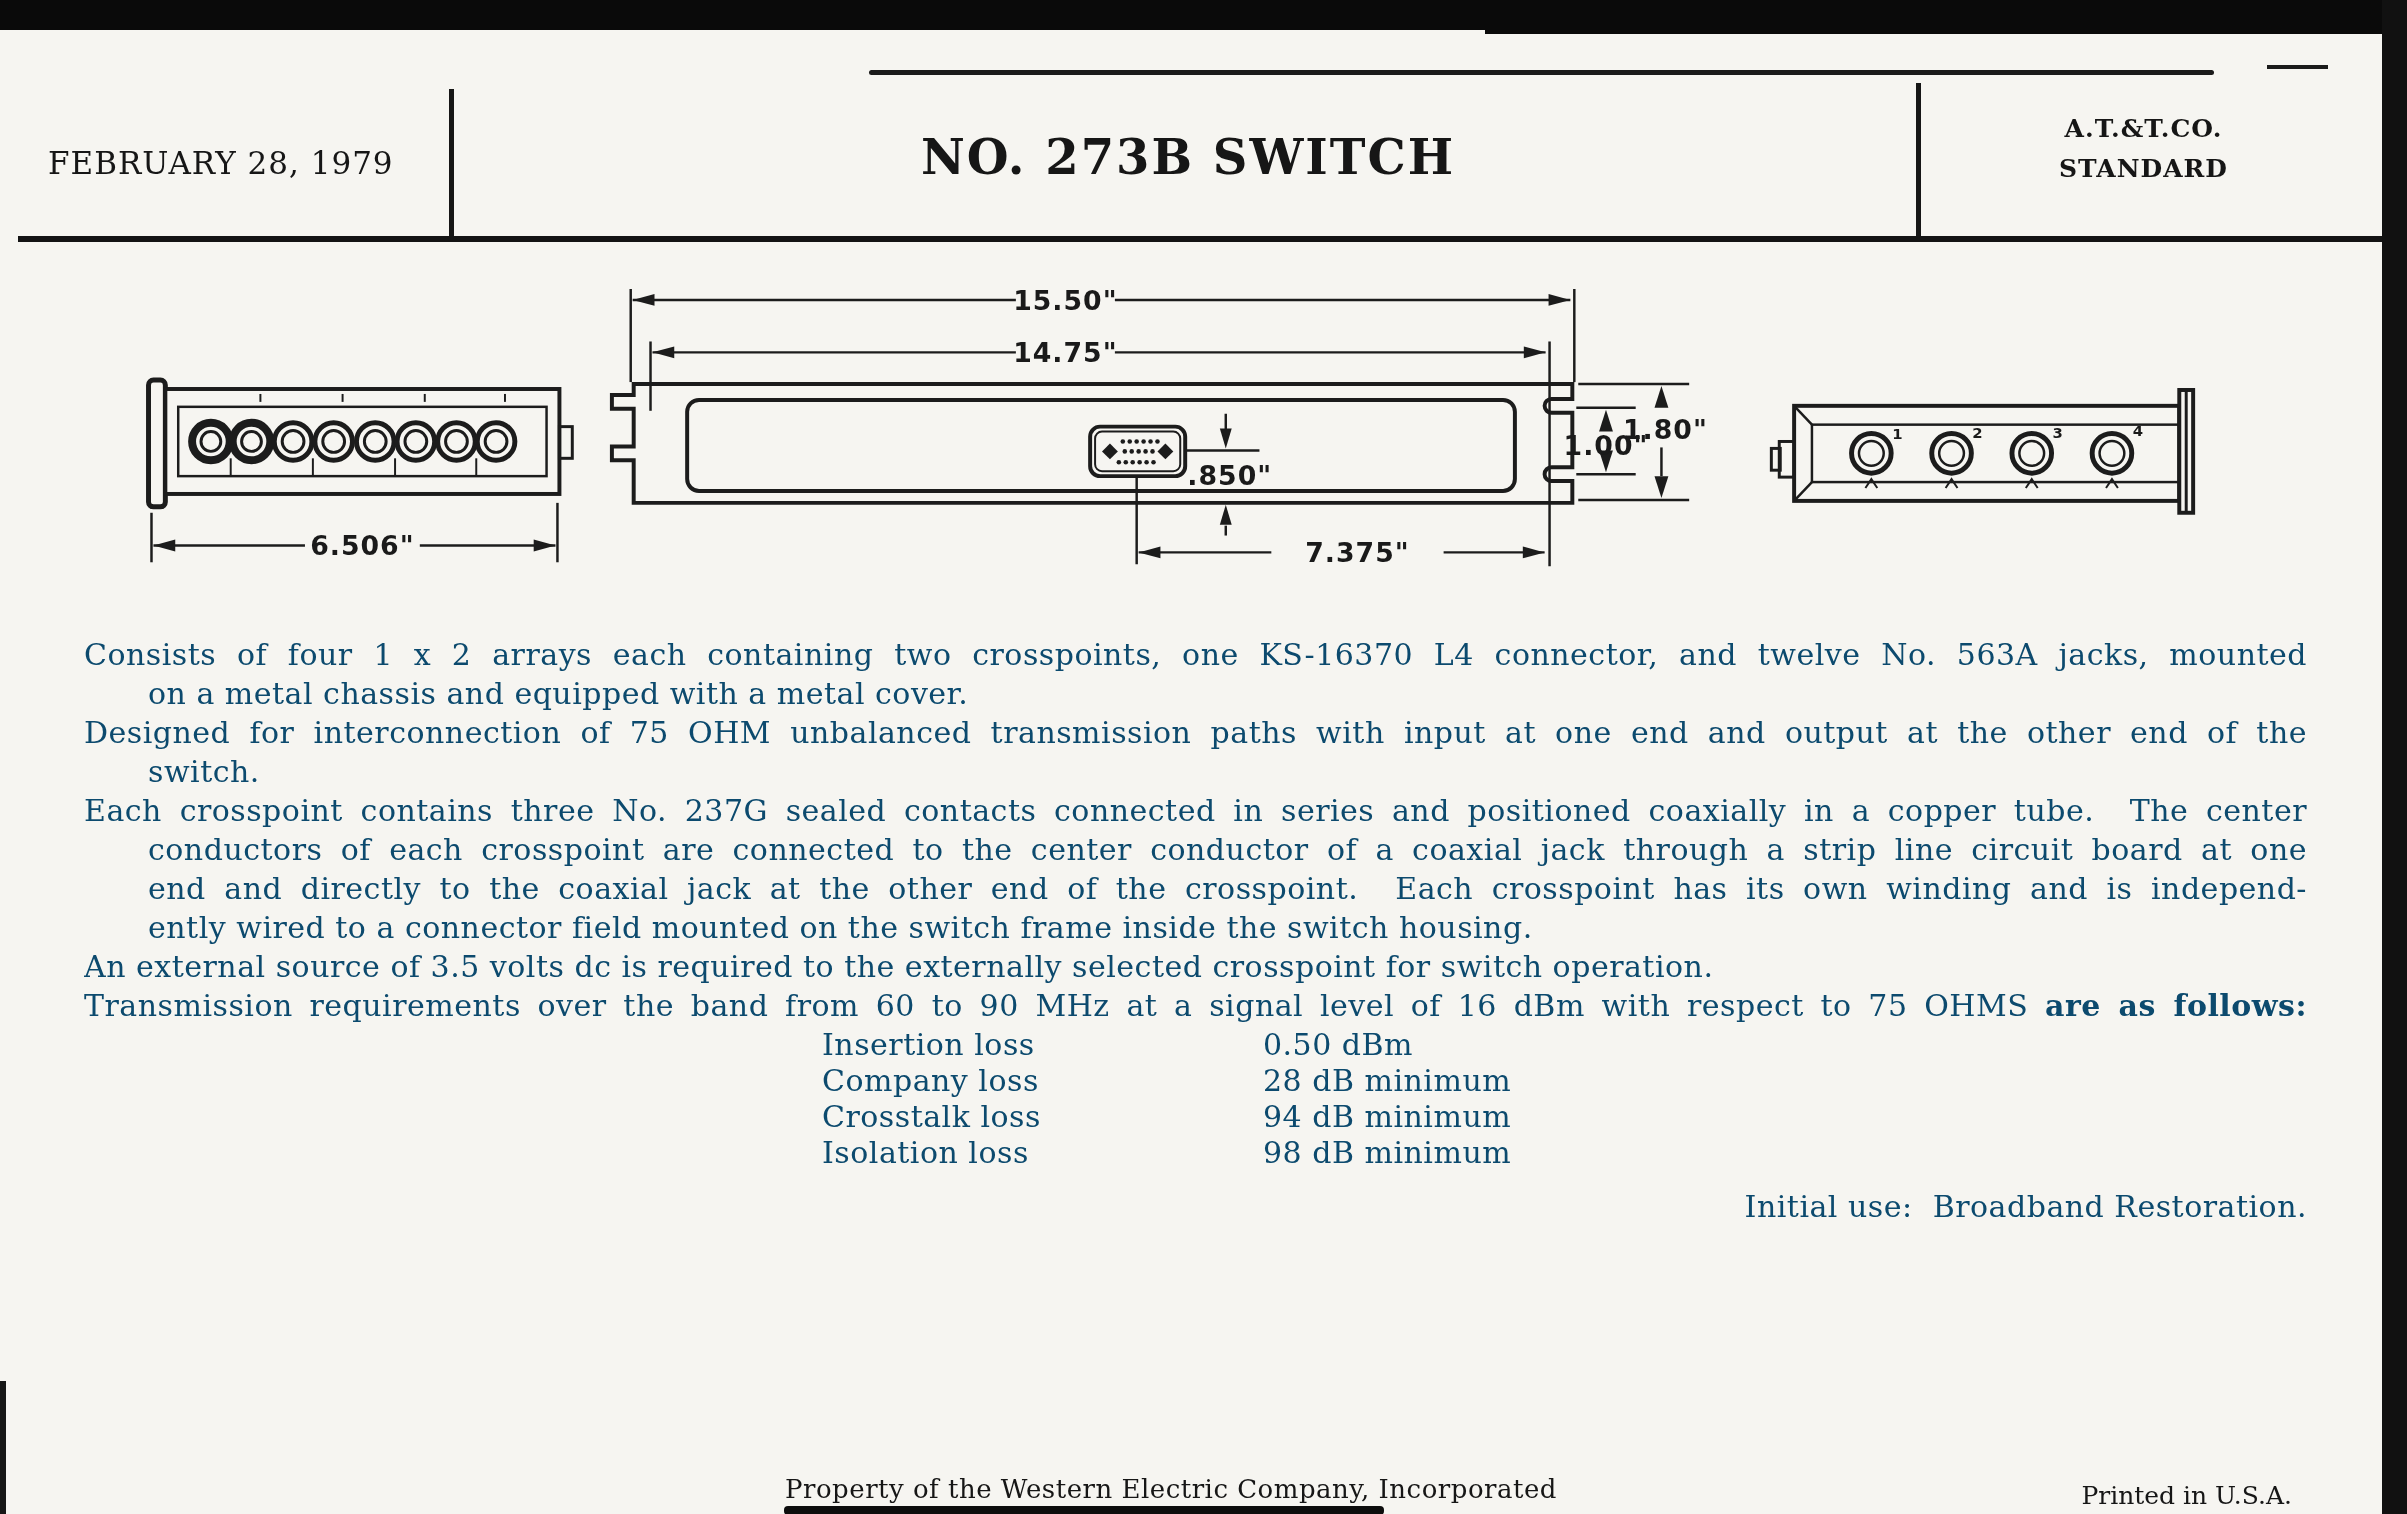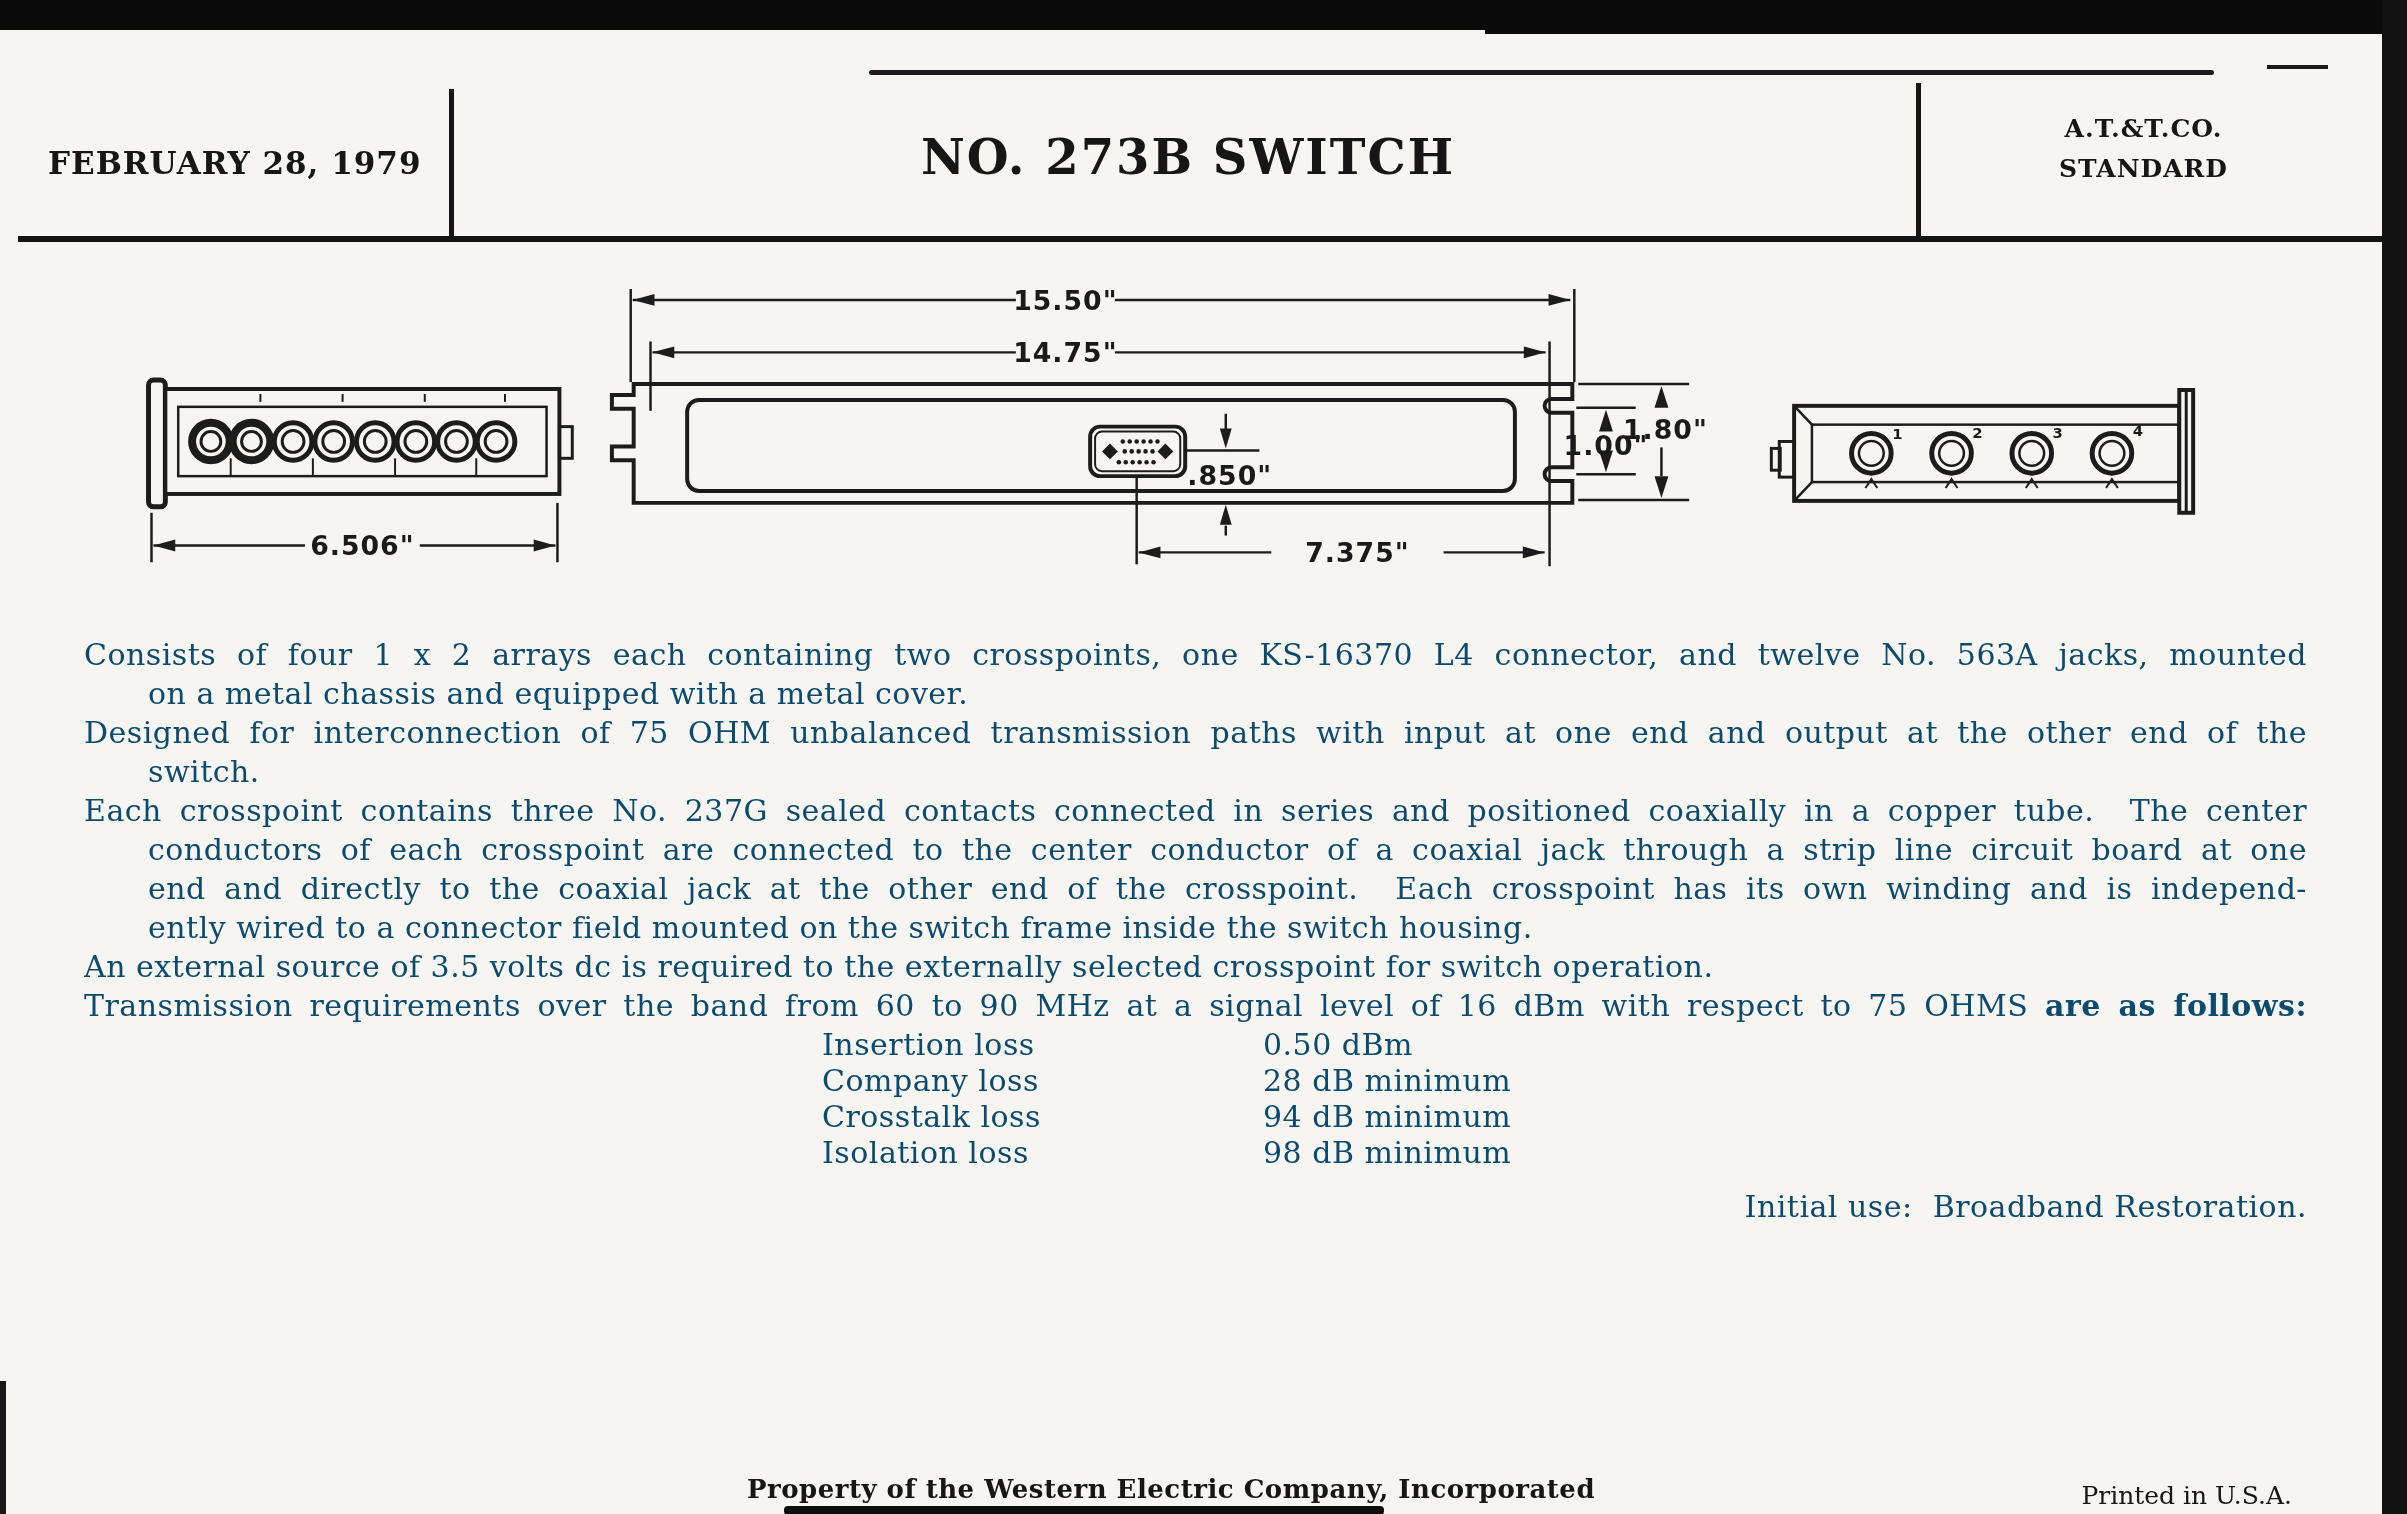--- a/index.html
+++ b/index.html
@@ -14,21 +14,21 @@
   .abs { position:absolute; }
 
   
   .top-band    { left:0; top:0; width:2408px; height:30px; background:#0a0a0a; z-index:5; }
   .top-band2   { left:1485px; top:0; width:923px; height:34px; background:#0a0a0a; z-index:5; }
   .right-band  { left:2382px; top:0; width:26px; height:1515px; background:#111; z-index:5; }
   .left-sliver { left:0; top:1381px; width:6px; height:134px; background:#161616; z-index:5; }
   .bottom-smudge { left:784px; top:1506px; width:600px; height:9px; background:#0d0d0d; border-radius:4px; z-index:5; }
 
   
-  .date { left:48px; top:145px; font-size:31px; font-weight:bold; letter-spacing:1px; white-space:nowrap; }
+  .date { left:48px; top:145px; font-size:31px; font-weight:normal; letter-spacing:1px; white-space:nowrap; }
   .div-left  { left:449px; top:89px; width:5px; height:152px; background:#161616; }
   .div-right { left:1916px; top:83px; width:5px; height:158px; background:#161616; }
   .title-rule { left:869px; top:70px; width:1345px; height:5px; background:#1b1b1b; border-radius:3px; }
   .title-rule-dash { left:2267px; top:65px; width:61px; height:4px; background:#1b1b1b; }
   .page-title { left:891px; top:129px; width:594px; text-align:center; font-size:48px; font-weight:bold; letter-spacing:2px; white-space:nowrap; }
   .org-box { left:1911px; top:109px; width:465px; text-align:center; font-size:25px; font-weight:bold; line-height:40px; letter-spacing:1px; }
   .header-rule { left:18px; top:236px; width:2366px; height:6px; background:#141414; }
 
   
   .drawing { left:0; top:275px; }
@@ -43,21 +43,21 @@
   .just { text-align:justify; text-align-last:justify; white-space:normal; }
   .ind { padding-left:64px; }
   .bold { font-weight:bold; }
 
   .req-table { margin-left:738px; margin-top:2px; }
   .req-row { display:flex; line-height:36px; height:36px; }
   .req-label { width:441px; }
   .initial-use { margin-top:16px; line-height:39px;text-align:right; }
 
   
-  .footer-property { left:0; top:1474px; width:2342px; text-align:center; font-size:26px; font-weight:bold; letter-spacing:0.5px; }
+  .footer-property { left:0; top:1474px; width:2342px; text-align:center; font-size:26px; font-weight:normal; letter-spacing:0.5px; }
   .footer-printed { right:116px; top:1481px; font-size:25px; font-weight:normal; }
 </style>
 </head>
 <body>
 
 <div class="abs top-band"></div>
 <div class="abs top-band2"></div>
 <div class="abs right-band"></div>
 <div class="abs left-sliver"></div>
 <div class="abs bottom-smudge"></div>

